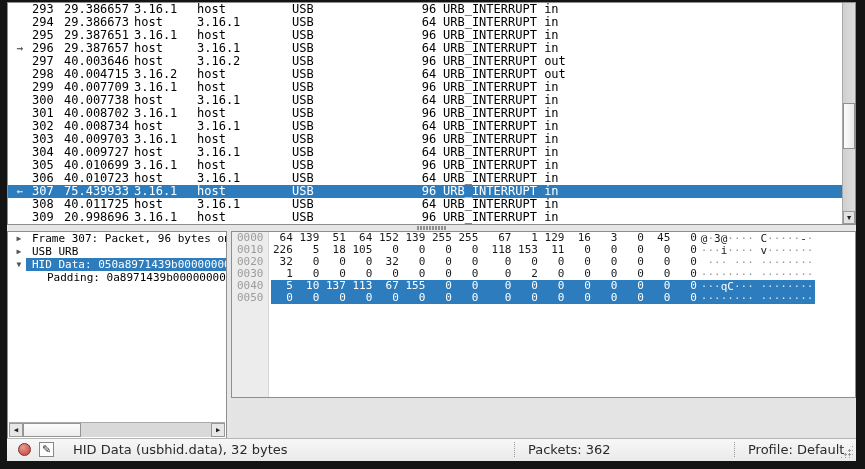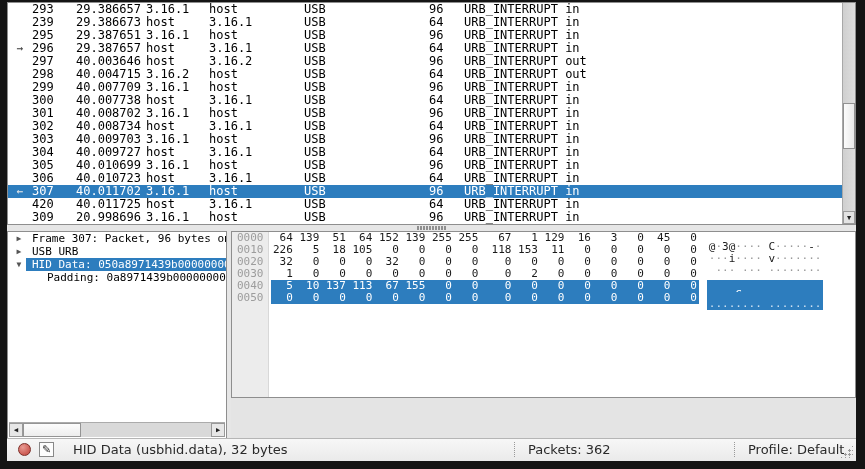--- a/index.html
+++ b/index.html
@@ -11,26 +11,26 @@
   
   .packet-list{position:absolute;left:0;top:0;width:849px;height:223px;background:#fff;
     border:1px solid #8e8e8e;box-sizing:border-box;overflow:hidden;
     font-family:"DejaVu Sans Mono",monospace;font-size:12px;}
   .plrows{position:absolute;left:0;top:0;right:13px;bottom:0;overflow:hidden;}
   .prow{display:flex;height:13px;line-height:13px;white-space:pre;color:#000;}
   .prow.selected{background:var(--sel);color:#fff;}
   .pmark{width:24px;flex:0 0 auto;text-align:center;font-size:11px;color:#3a3a3a;}
   .prow.selected .pmark{color:#e9e9e9;}
   .pno{width:28px;flex:0 0 auto;text-align:left;}
-  .ptime{width:70px;flex:0 0 auto;margin-left:16px;}
+  .ptime{width:70px;flex:0 0 auto;margin-left:4px;}
   .psrc{width:63px;flex:0 0 auto;}
   .pdst{width:95px;flex:0 0 auto;}
   .pproto{width:125px;flex:0 0 auto;}
-  .plen{width:24px;flex:0 0 auto;text-align:left;}
-  .pinfo{margin-left:11px;}
+  .plen{width:24px;flex:0 0 auto;text-align:center;}
+  .pinfo{margin-left:2px;}
 
   .vscroll{position:absolute;right:0;top:0;bottom:0;width:13px;
     background:linear-gradient(90deg,#cfcfcf,#dedede);border-left:1px solid #a8a8a8;box-sizing:border-box;}
   .vthumb{position:absolute;left:0px;right:0px;top:100px;height:46px;
     background:linear-gradient(90deg,#fbfbfb,#e9e9e9);border:1px solid #919191;box-sizing:border-box;}
   .vbtn{position:absolute;left:0;right:0;bottom:0;height:13px;background:#e3e3e3;
     border:1px solid #9a9a9a;box-sizing:border-box;display:flex;align-items:center;justify-content:center;
     font-size:7px;color:#222;}
 
   
@@ -62,21 +62,21 @@
   .htrack{flex:1;}
 
   .hexpane{position:absolute;left:224px;top:0;right:0;height:167px;background:#fff;
     border:1px solid #8e8e8e;box-sizing:border-box;overflow:hidden;
     font-family:"DejaVu Sans Mono",monospace;font-size:11px;}
   .offstrip{position:absolute;left:0;top:0;bottom:0;width:36px;background:#ececec;
     border-right:1px solid #d8d8d8;}
   .xrow{position:relative;display:flex;height:12px;line-height:12px;white-space:pre;color:#1a1a1a;}
   .xoff{width:36px;flex:0 0 auto;color:#9c9c9c;padding-left:5px;box-sizing:border-box;}
   .xbytes{margin-left:3px;padding:0 2px;}
-  .xascii{margin-left:8px;padding:9px 2px;}
+  .xascii{padding:1px 2px;}
   .xrow.selected .xbytes,.xrow.selected .xascii{background:var(--sel);color:#fff;}
   .dim{color:#9a9a9a;}
   .xrow.selected .dim{color:#cfe2f2;}
 
   
   .statusbar{position:absolute;left:0;bottom:0;width:849px;height:22px;
     background:linear-gradient(#f7f7f7,#eaeaea);border-top:1px solid #b5b5b5;box-sizing:content-box;}
   .expert{position:absolute;left:11px;top:4px;width:13px;height:13px;border-radius:50%;
     background:radial-gradient(circle at 35% 30%,#e89b93,#cc5a52 70%);border:1px solid #7c2d27;box-sizing:border-box;}
   .editicon{position:absolute;left:32px;top:3px;width:15px;height:15px;background:#fdfdfd;
@@ -89,35 +89,35 @@
 </style>
 </head>
 <body>
 
 <div class="screen">
   <div class="window">
 
     <div class="packet-list">
       <div class="plrows" id="plRows">
           <div class="prow"><span class="pmark"></span><span class="pno">293</span><span class="ptime">29.386657</span><span class="psrc">3.16.1</span><span class="pdst">host</span><span class="pproto">USB</span><span class="plen">96</span><span class="pinfo">URB_INTERRUPT in</span></div>
-          <div class="prow"><span class="pmark"></span><span class="pno">239</span><span class="ptime">29.386673</span><span class="psrc">host</span><span class="pdst">3.16.1</span><span class="pproto">USB</span><span class="plen">64</span><span class="pinfo">URB_INTERRUPT in</span></div>
+          <div class="prow"><span class="pmark"></span><span class="pno">294</span><span class="ptime">29.386673</span><span class="psrc">host</span><span class="pdst">3.16.1</span><span class="pproto">USB</span><span class="plen">64</span><span class="pinfo">URB_INTERRUPT in</span></div>
           <div class="prow"><span class="pmark"></span><span class="pno">295</span><span class="ptime">29.387651</span><span class="psrc">3.16.1</span><span class="pdst">host</span><span class="pproto">USB</span><span class="plen">96</span><span class="pinfo">URB_INTERRUPT in</span></div>
           <div class="prow"><span class="pmark">→</span><span class="pno">296</span><span class="ptime">29.387657</span><span class="psrc">host</span><span class="pdst">3.16.1</span><span class="pproto">USB</span><span class="plen">64</span><span class="pinfo">URB_INTERRUPT in</span></div>
           <div class="prow"><span class="pmark"></span><span class="pno">297</span><span class="ptime">40.003646</span><span class="psrc">host</span><span class="pdst">3.16.2</span><span class="pproto">USB</span><span class="plen">96</span><span class="pinfo">URB_INTERRUPT out</span></div>
           <div class="prow"><span class="pmark"></span><span class="pno">298</span><span class="ptime">40.004715</span><span class="psrc">3.16.2</span><span class="pdst">host</span><span class="pproto">USB</span><span class="plen">64</span><span class="pinfo">URB_INTERRUPT out</span></div>
           <div class="prow"><span class="pmark"></span><span class="pno">299</span><span class="ptime">40.007709</span><span class="psrc">3.16.1</span><span class="pdst">host</span><span class="pproto">USB</span><span class="plen">96</span><span class="pinfo">URB_INTERRUPT in</span></div>
           <div class="prow"><span class="pmark"></span><span class="pno">300</span><span class="ptime">40.007738</span><span class="psrc">host</span><span class="pdst">3.16.1</span><span class="pproto">USB</span><span class="plen">64</span><span class="pinfo">URB_INTERRUPT in</span></div>
           <div class="prow"><span class="pmark"></span><span class="pno">301</span><span class="ptime">40.008702</span><span class="psrc">3.16.1</span><span class="pdst">host</span><span class="pproto">USB</span><span class="plen">96</span><span class="pinfo">URB_INTERRUPT in</span></div>
           <div class="prow"><span class="pmark"></span><span class="pno">302</span><span class="ptime">40.008734</span><span class="psrc">host</span><span class="pdst">3.16.1</span><span class="pproto">USB</span><span class="plen">64</span><span class="pinfo">URB_INTERRUPT in</span></div>
           <div class="prow"><span class="pmark"></span><span class="pno">303</span><span class="ptime">40.009703</span><span class="psrc">3.16.1</span><span class="pdst">host</span><span class="pproto">USB</span><span class="plen">96</span><span class="pinfo">URB_INTERRUPT in</span></div>
           <div class="prow"><span class="pmark"></span><span class="pno">304</span><span class="ptime">40.009727</span><span class="psrc">host</span><span class="pdst">3.16.1</span><span class="pproto">USB</span><span class="plen">64</span><span class="pinfo">URB_INTERRUPT in</span></div>
           <div class="prow"><span class="pmark"></span><span class="pno">305</span><span class="ptime">40.010699</span><span class="psrc">3.16.1</span><span class="pdst">host</span><span class="pproto">USB</span><span class="plen">96</span><span class="pinfo">URB_INTERRUPT in</span></div>
           <div class="prow"><span class="pmark"></span><span class="pno">306</span><span class="ptime">40.010723</span><span class="psrc">host</span><span class="pdst">3.16.1</span><span class="pproto">USB</span><span class="plen">64</span><span class="pinfo">URB_INTERRUPT in</span></div>
-          <div class="prow selected"><span class="pmark">←</span><span class="pno">307</span><span class="ptime">40.011702</span><span class="psrc">3.16.1</span><span class="pdst">host</span><span class="pproto">USB</span><span class="plen">96</span><span class="pinfo">URB_INTERRUPT in</span></div>
-          <div class="prow"><span class="pmark"></span><span class="pno">420</span><span class="ptime">40.011725</span><span class="psrc">host</span><span class="pdst">3.16.1</span><span class="pproto">USB</span><span class="plen">64</span><span class="pinfo">URB_INTERRUPT in</span></div>
+          <div class="prow selected"><span class="pmark">←</span><span class="pno">307</span><span class="ptime">75.439933</span><span class="psrc">3.16.1</span><span class="pdst">host</span><span class="pproto">USB</span><span class="plen">96</span><span class="pinfo">URB_INTERRUPT in</span></div>
+          <div class="prow"><span class="pmark"></span><span class="pno">308</span><span class="ptime">40.011725</span><span class="psrc">host</span><span class="pdst">3.16.1</span><span class="pproto">USB</span><span class="plen">64</span><span class="pinfo">URB_INTERRUPT in</span></div>
           <div class="prow"><span class="pmark"></span><span class="pno">309</span><span class="ptime">20.998696</span><span class="psrc">3.16.1</span><span class="pdst">host</span><span class="pproto">USB</span><span class="plen">96</span><span class="pinfo">URB_INTERRUPT in</span></div>
         </div>
       <div class="vscroll">
         <div class="vthumb"></div>
         <div class="vbtn">
           <span>▼</span>
         </div>
       </div>
     </div>
 

